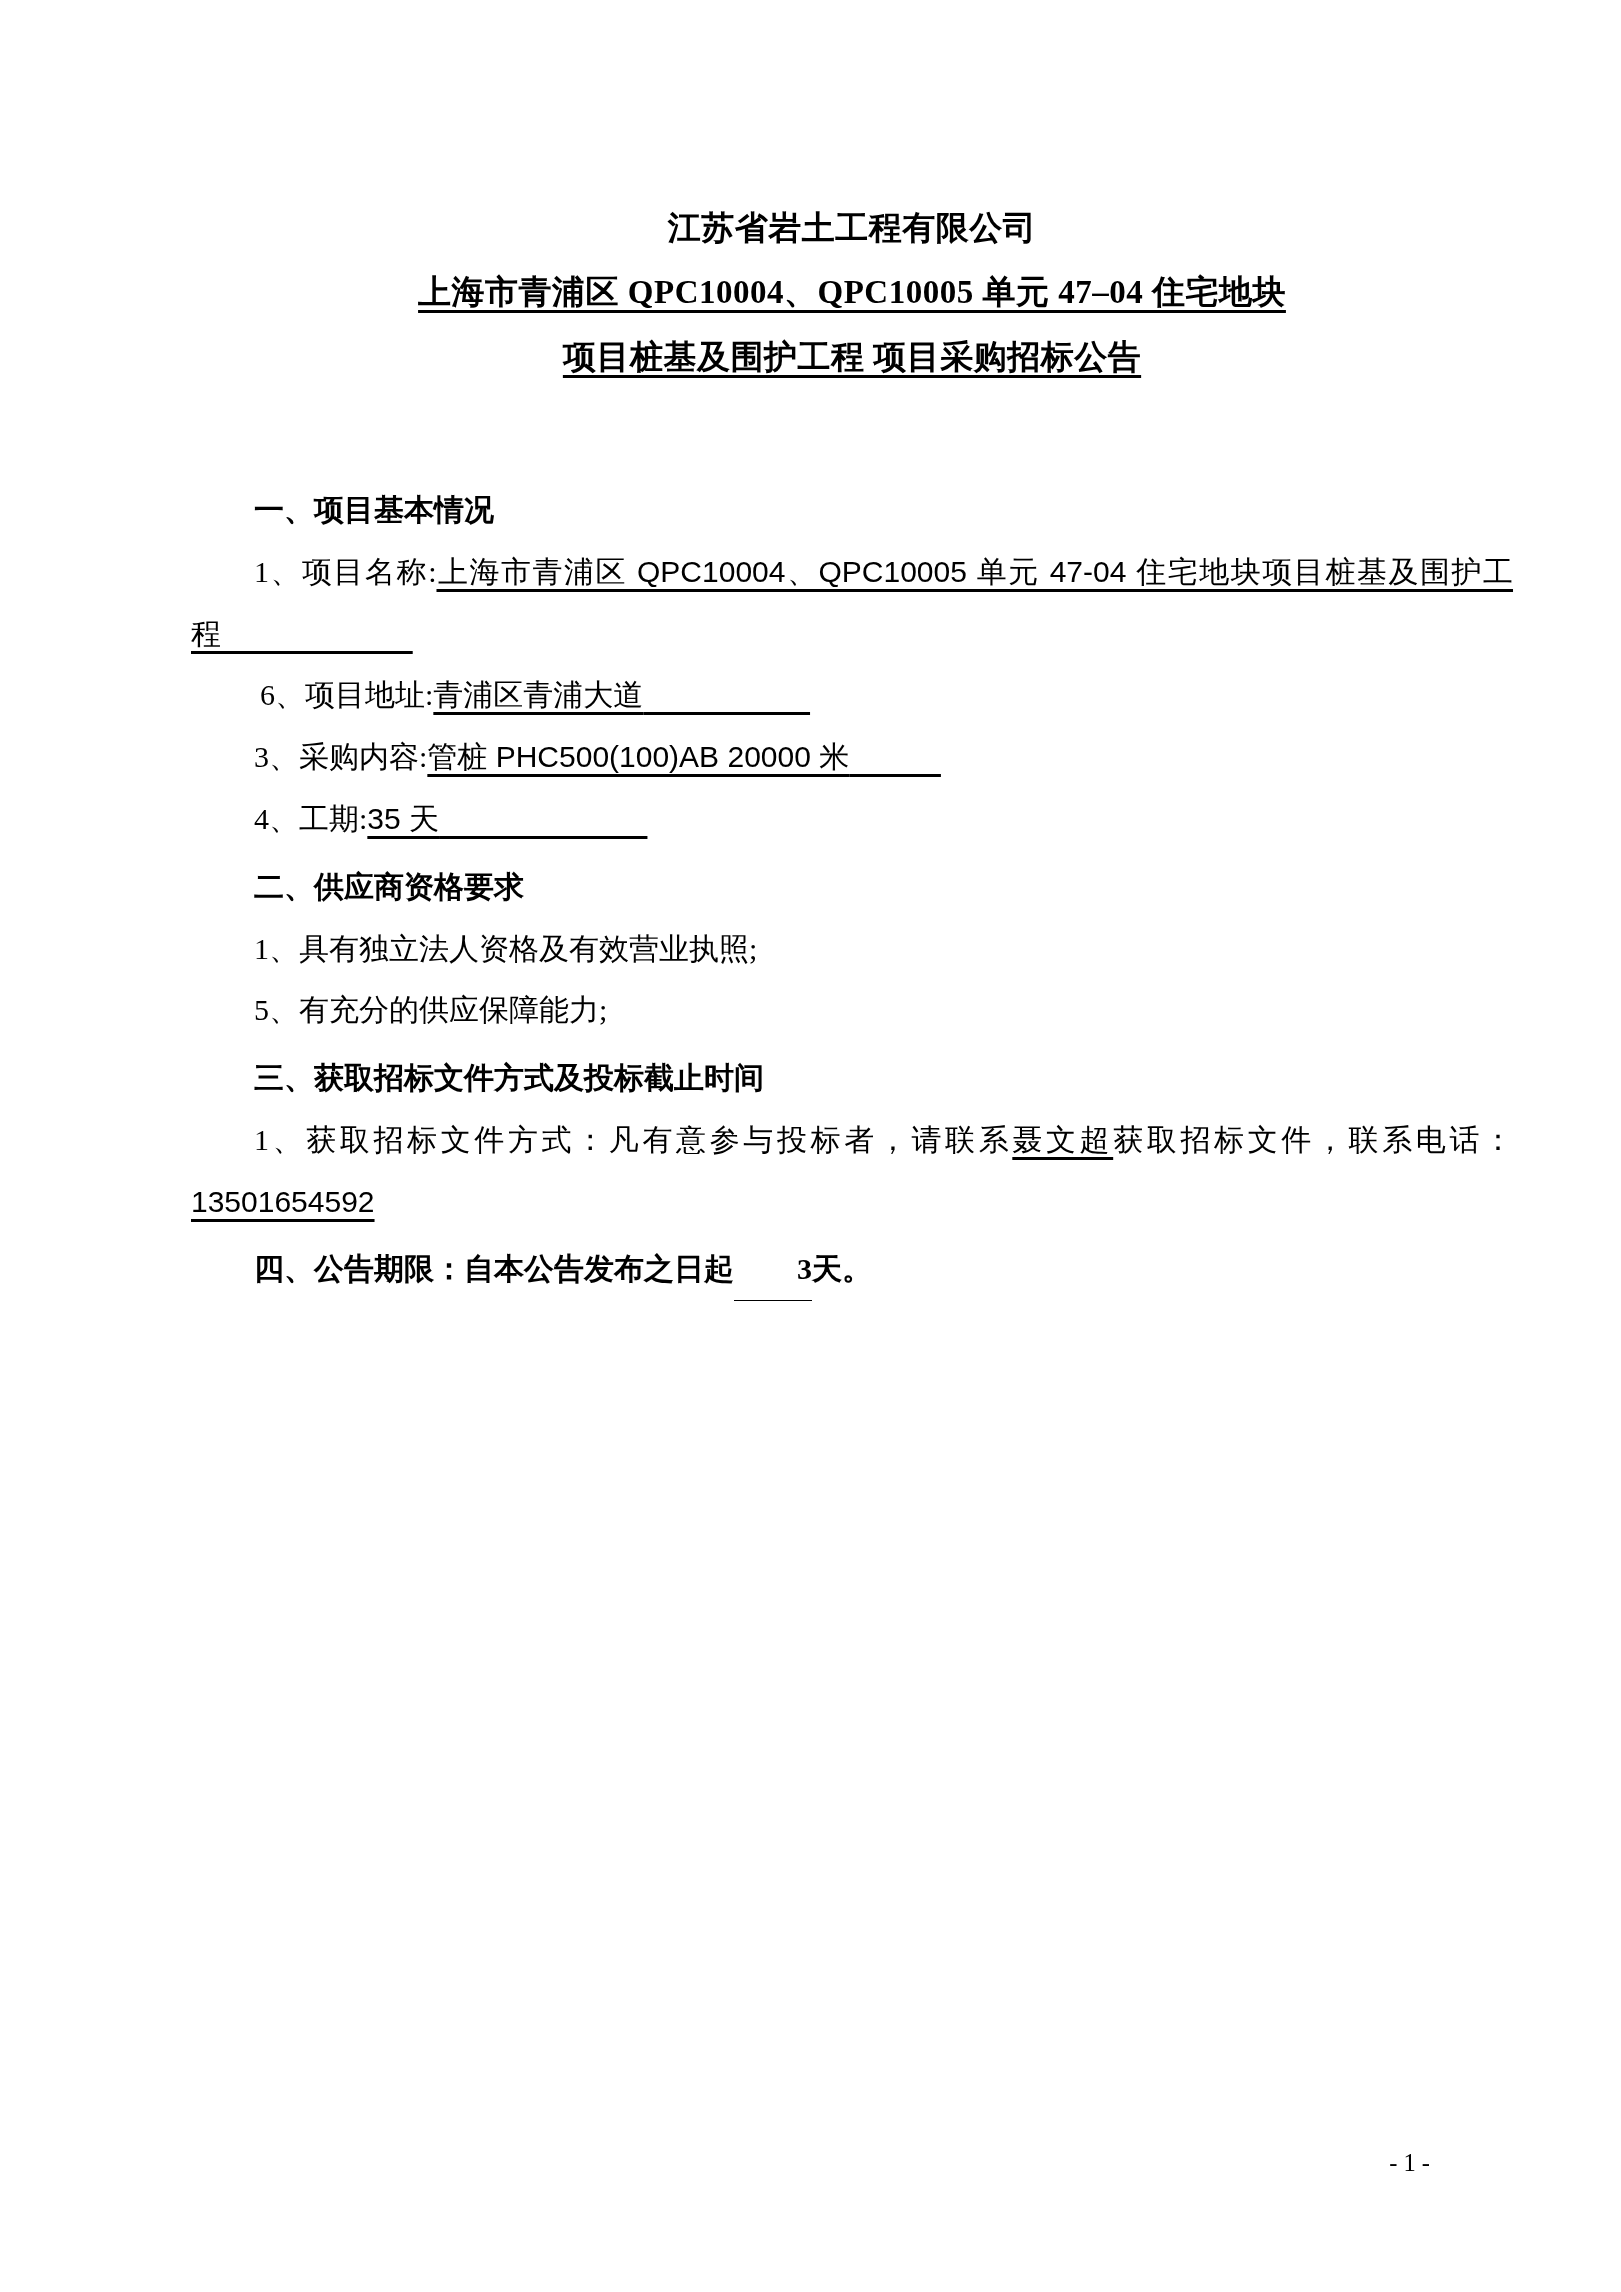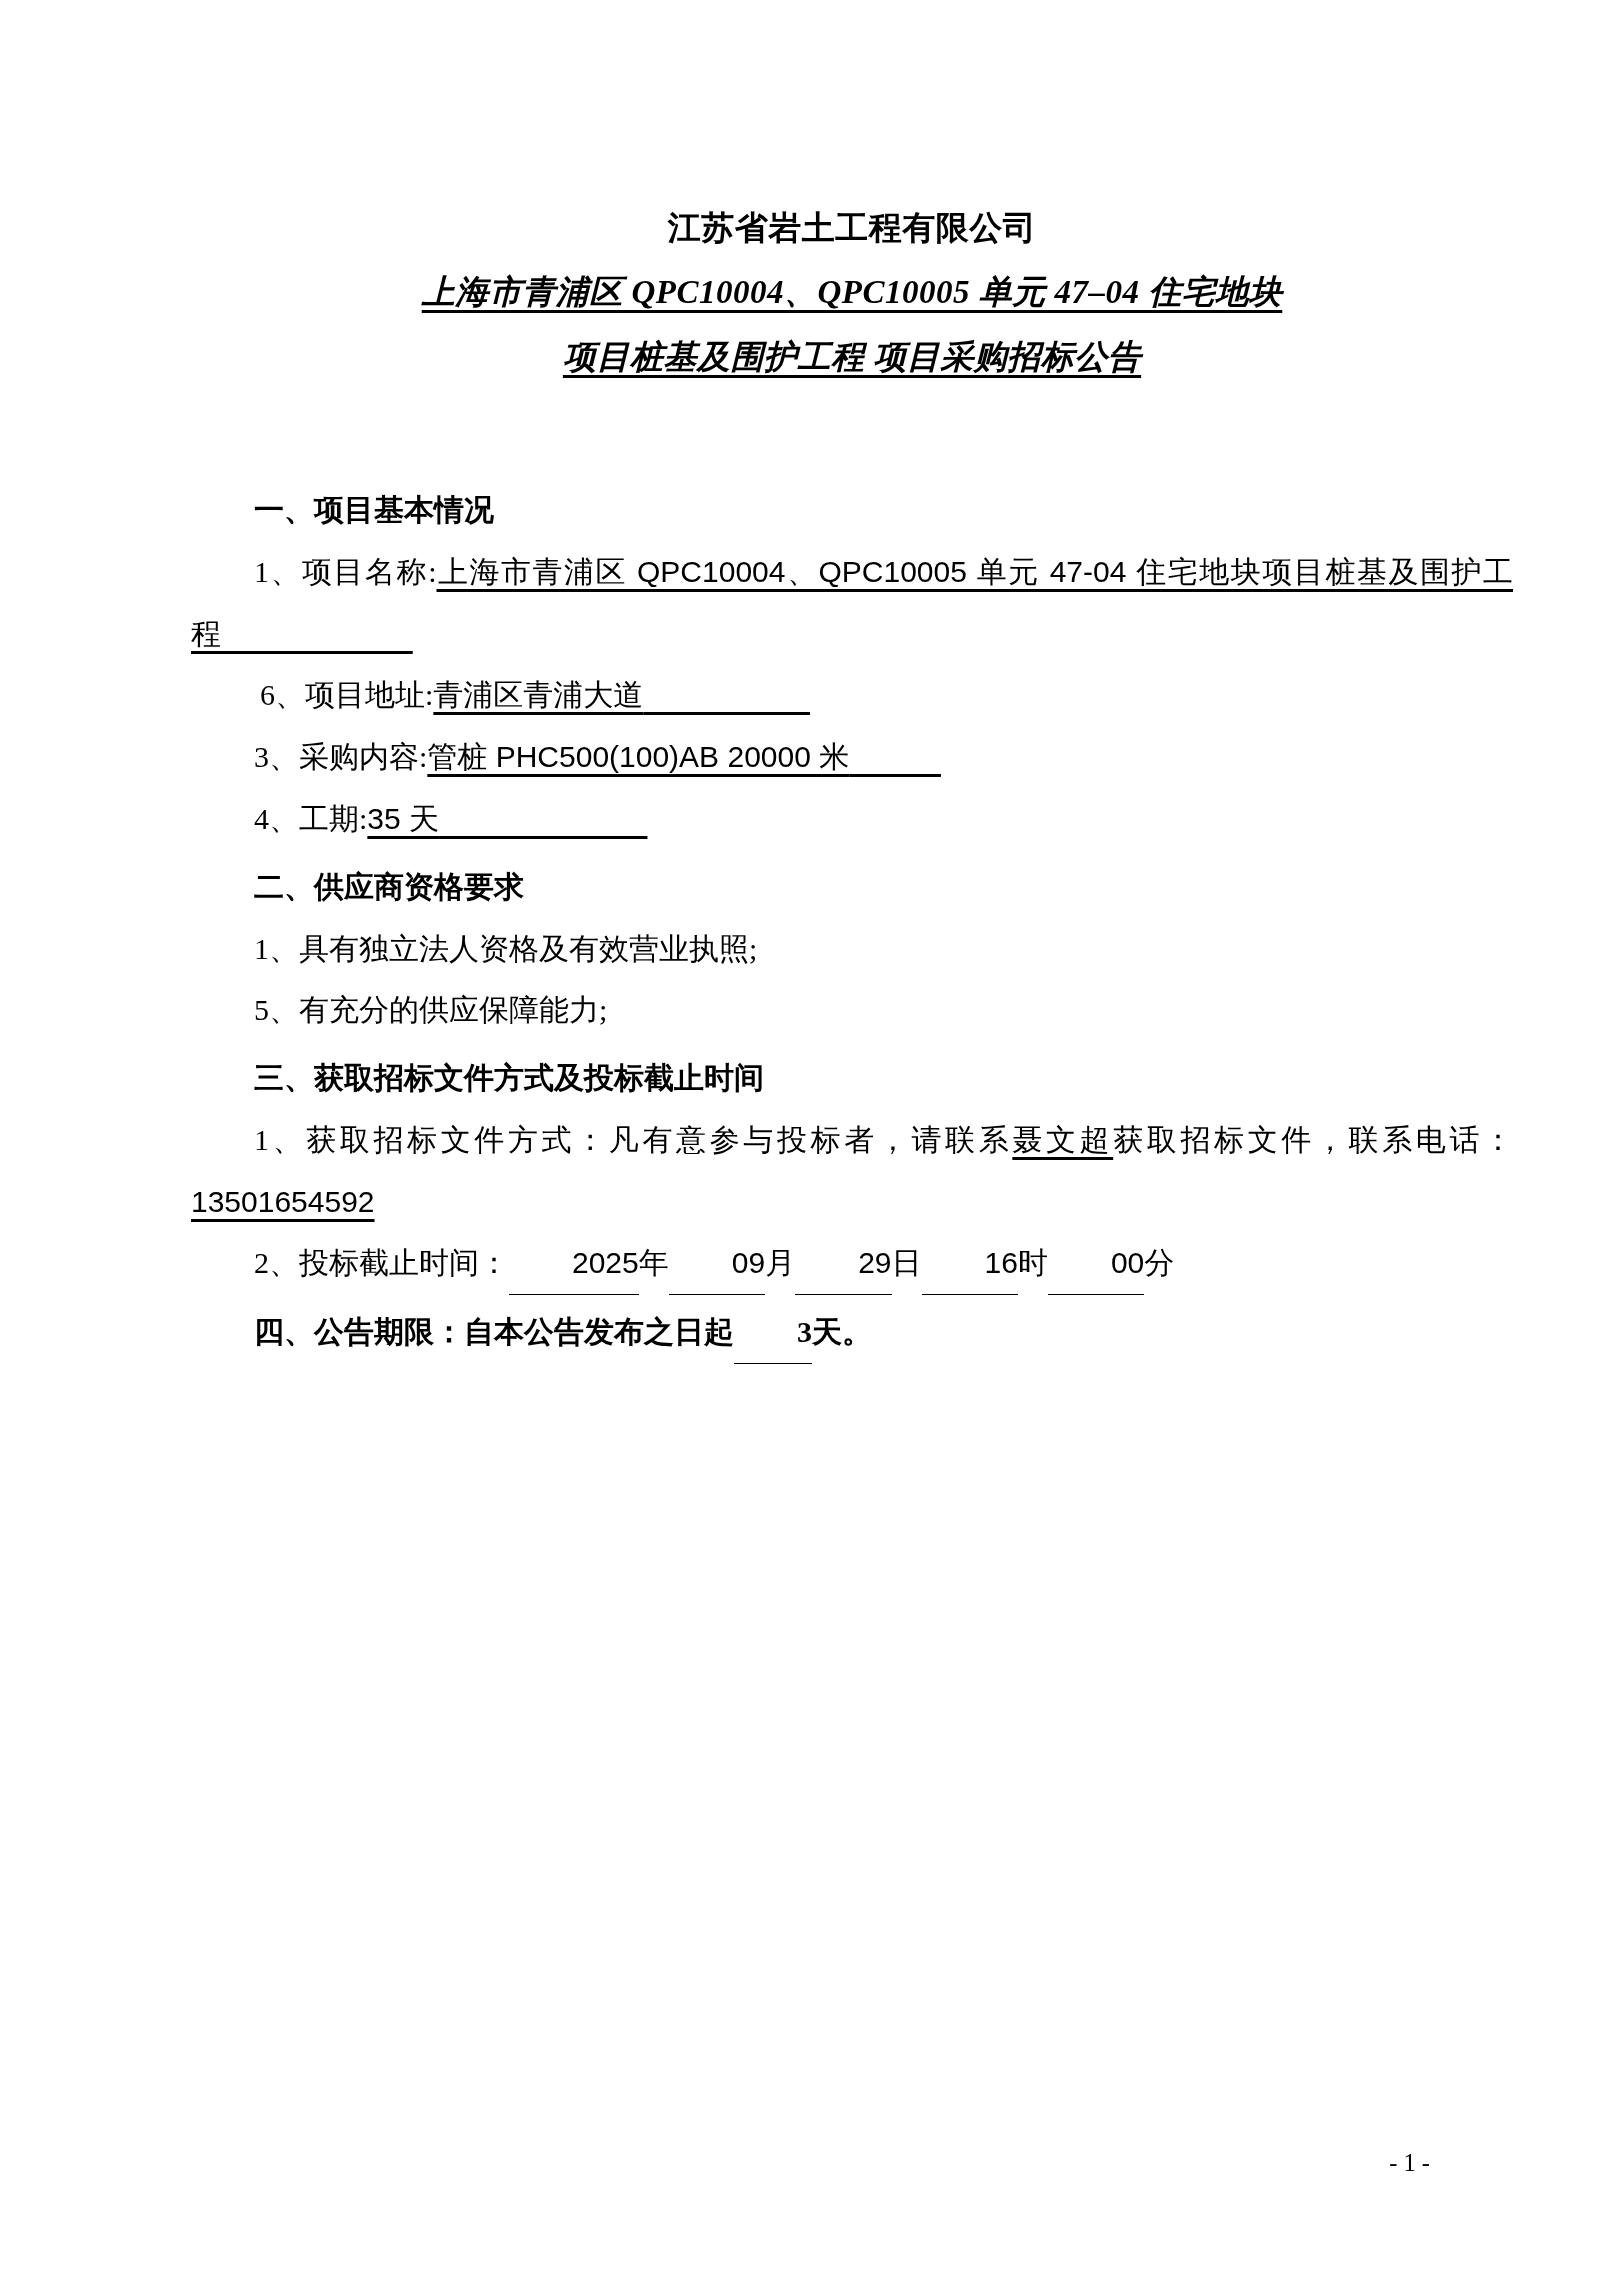--- a/index.html
+++ b/index.html
@@ -28,21 +28,20 @@
   }
   .title-line {
     font-weight: bold;
     font-size: 33px;
     line-height: 1.95;
     letter-spacing: 0.5px;
   }
   .title-line.u {
     text-decoration: underline;
     text-underline-offset: 6.9px;
-    font-style: italic;
   }
   .body-block {
     margin-top: 90px;
     font-size: 30px;
     line-height: 2.06;
     text-align: justify;
   }
   p {
     margin: 0;
   }
@@ -108,21 +107,20 @@
 
     <p class="heading">二、供应商资格要求</p>
 
     <p class="indent2">1、具有独立法人资格及有效营业执照;</p>
     <p class="indent2">5、有充分的供应保障能力;</p>
 
     <p class="heading">三、获取招标文件方式及投标截止时间</p>
 
     <p class="indent2"><span>1、获取招标文件方式：凡有意参与投标者，请联系</span><span class="u">聂文超</span><span>获取招标文件，联系电话：</span><span class="u sans">13501654592</span></p>
 
-    <p class="indent2"><span>2、投标截止时间：</span><span class="fill sans" style="min-width:86px">2025</span><span>年</span><span class="fill sans fill-short">09</span><span>月</span><span class="fill sans fill-short">29</span><span>日</span><span class="fill sans fill-short">16</span><span>时</span><span class="fill sans fill-short">00</span><span>分</span></p>
 
     <p class="heading"><span>四、公告期限：自本公告发布之日起</span><span class="fill bold" style="min-width:78px">3</span><span>天。</span></p>
 
   </div>
 
   <div class="page-num">- 1 -</div>
 
 </div>
 
 

